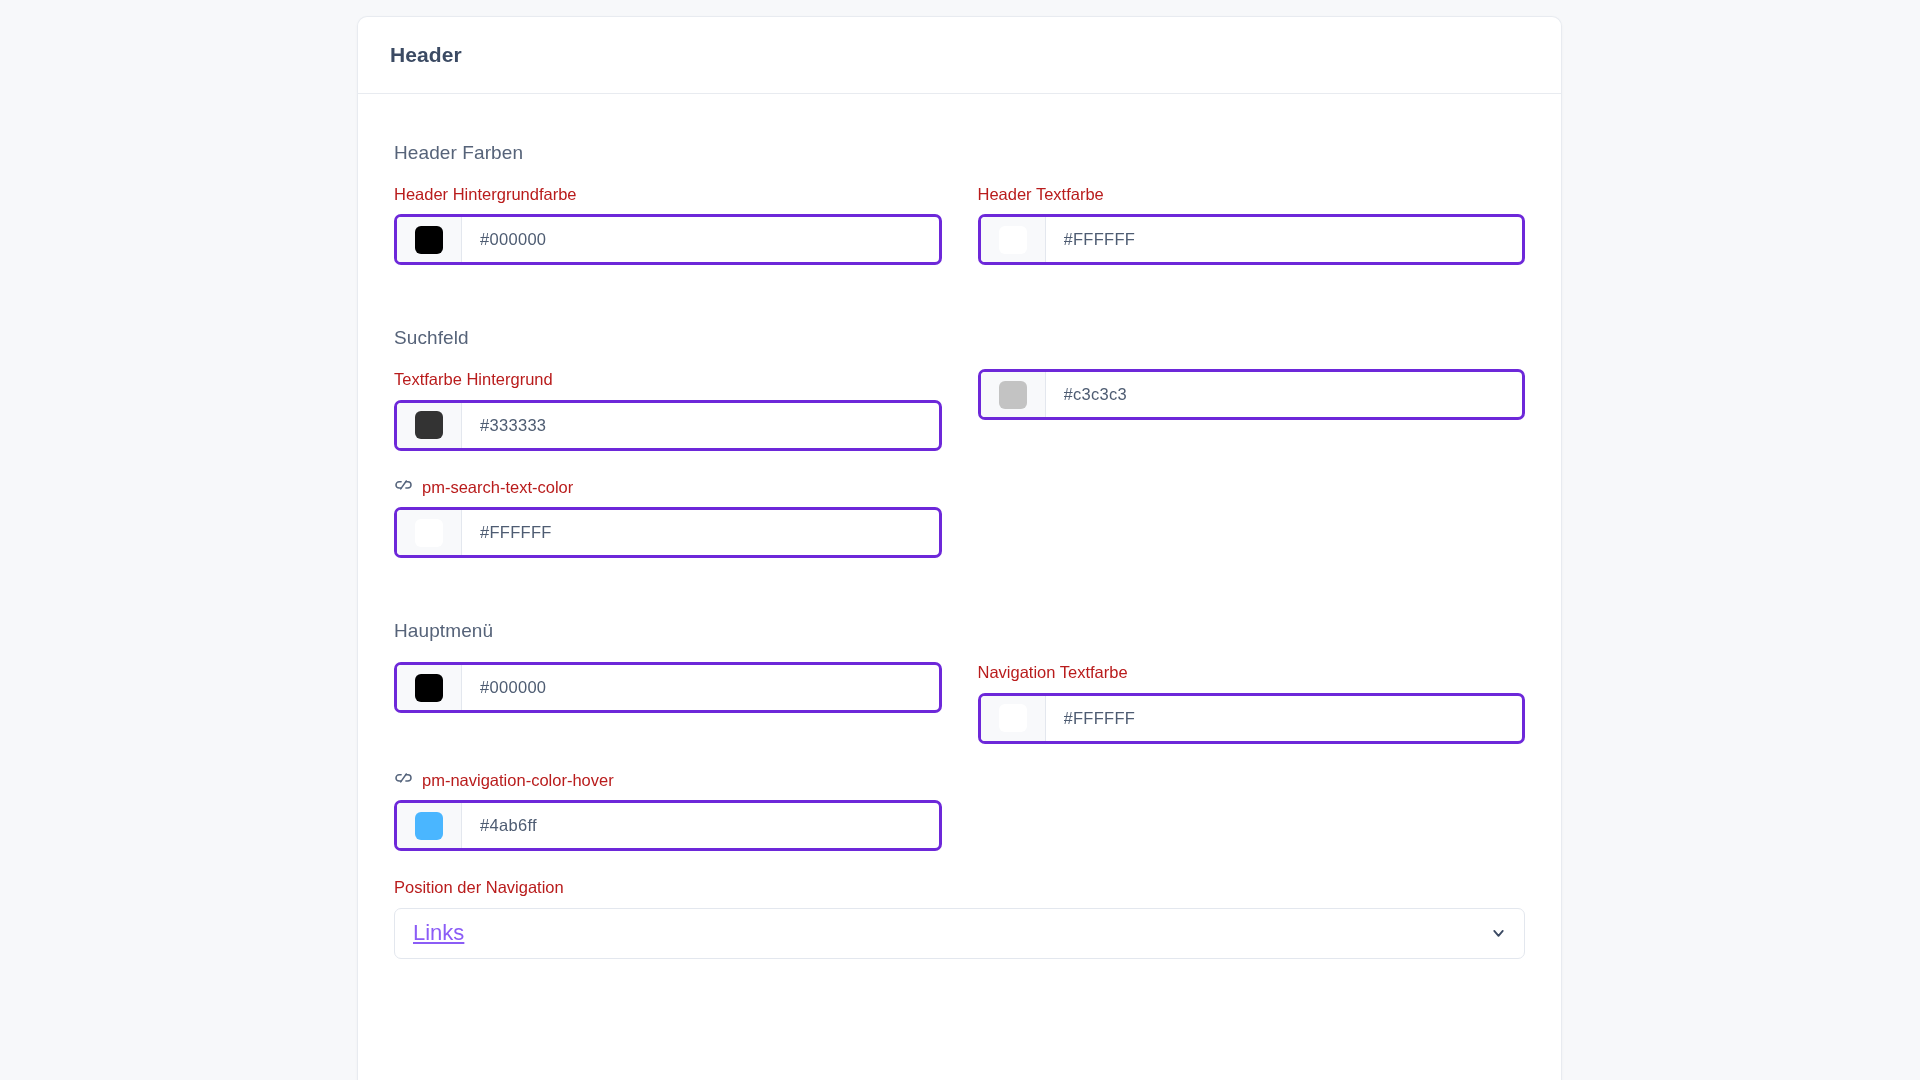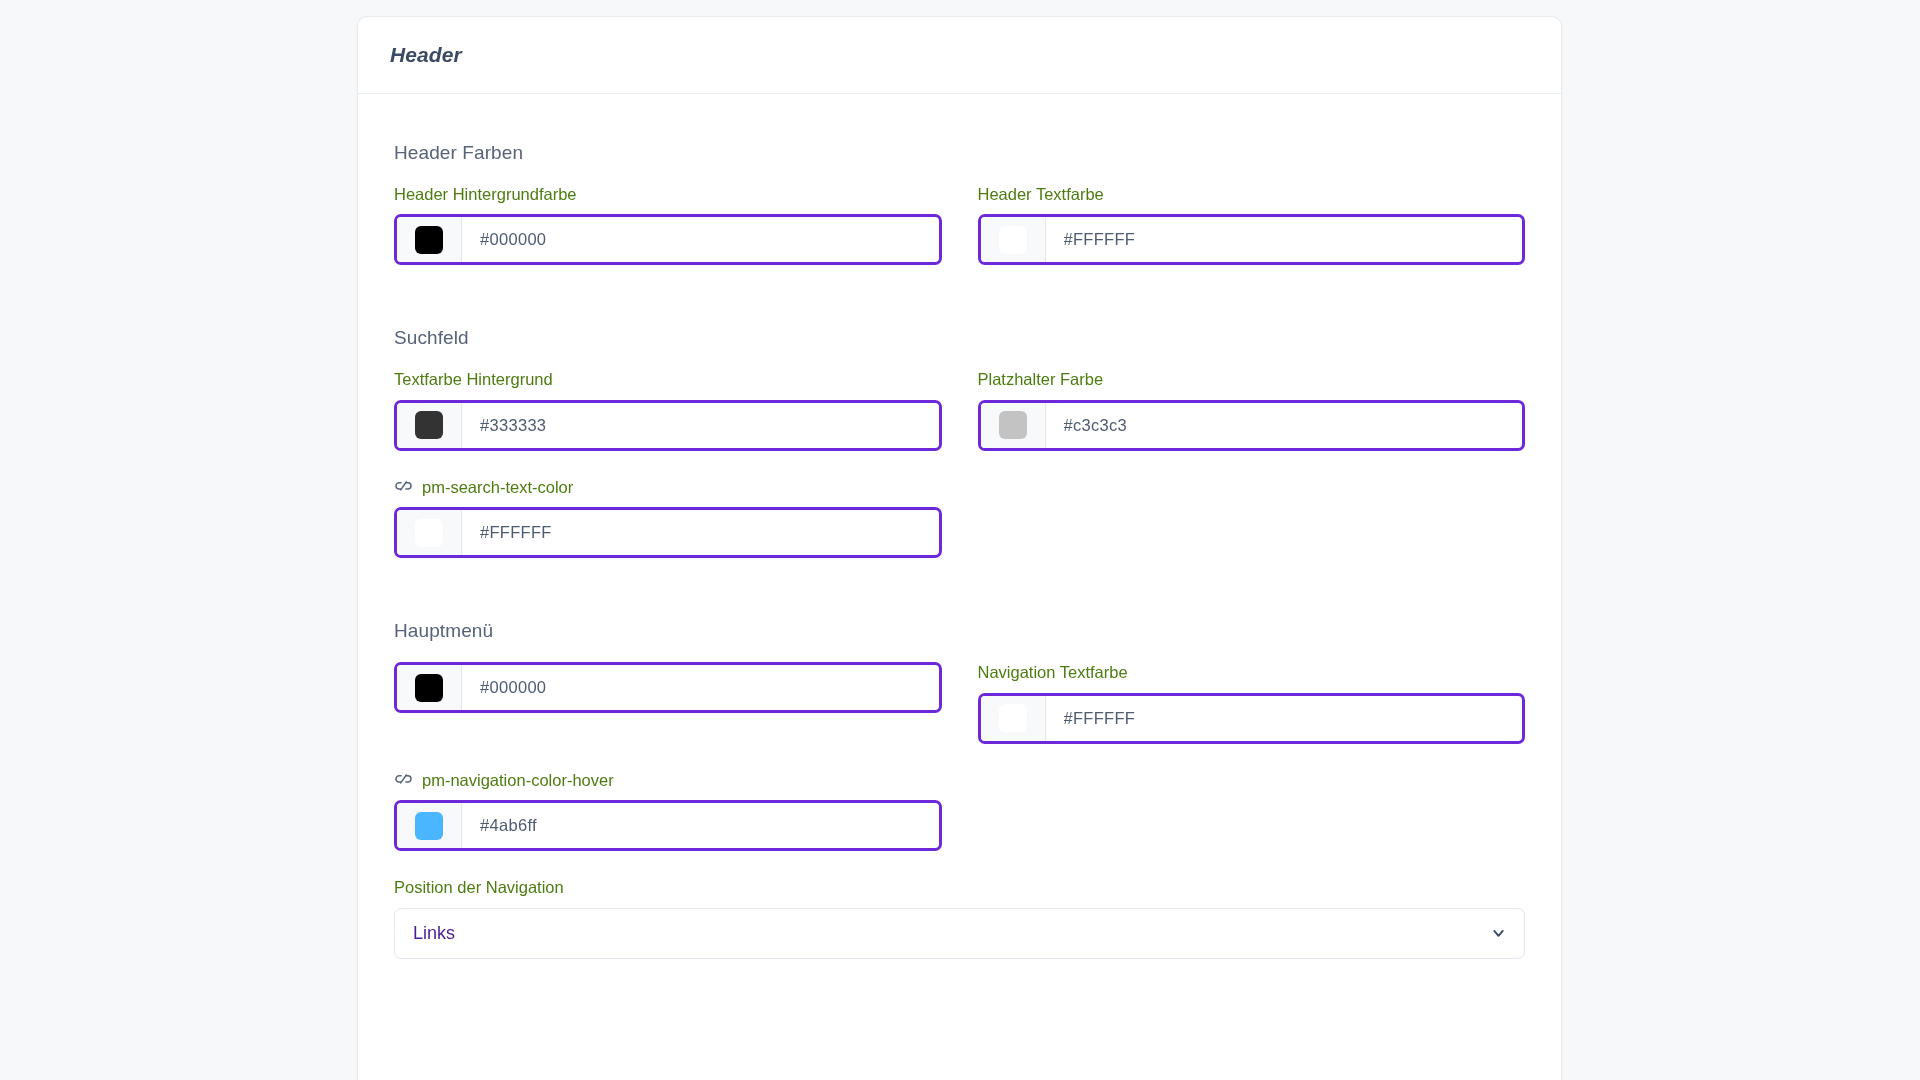--- a/index.html
+++ b/index.html
@@ -33,21 +33,20 @@
     border-radius: 10px 10px 0 0;
     box-shadow: 0 1px 3px rgba(16, 24, 40, 0.04);
   }
 
   .card-header {
     height: 77px;
     display: flex;
     align-items: center;
     padding: 0 32px;
     border-bottom: 1px solid #e8ebf0;
-    font-style: italic;
   }
 
   .card-title {
     font-size: 21px;
     font-weight: bold;
     color: #3b4a63;
     letter-spacing: 0.1px;
   }
 
   .card-body {
@@ -71,24 +70,23 @@
     grid-template-columns: 1fr 1fr;
     column-gap: 36px;
     row-gap: 26px;
   }
 
   .field { display: block; }
   .field.full { grid-column: 1 / 2; }
 
   .field-label {
     display: flex;
-    align-items: center;
     gap: 9px;
     font-size: 16.5px;
-    color: #4d7c0f;
+    color: #b91c1c;
     margin-bottom: 9px;
     line-height: 1.3;
   }
 
   .broken-link-icon {
     display: inline-flex;
     width: 19px;
     height: 19px;
     flex: 0 0 19px;
     color: #56657d;
@@ -141,23 +139,24 @@
     height: 51px;
     border: 1px solid #e3e7ee;
     border-radius: 7px;
     background: #ffffff;
     display: flex;
     align-items: center;
     cursor: pointer;
   }
 
   .select-value {
-    font-size: 18px;
-    color: #4c1d95;
+    font-size: 22px;
+    color: #8b5cf6;
     padding-left: 18px;
+    text-decoration: underline;
   }
 
   .chevron-down-icon {
     position: absolute;
     right: 17px;
     top: 50%;
     transform: translateY(-50%);
     width: 17px;
     height: 17px;
     color: #3b4a63;
@@ -225,23 +224,20 @@
             </div>
             <div class="color-control">
               <div class="swatch-button">
                 <span class="swatch" style="background:#333333;"></span>
               </div>
               <input class="color-text" type="text" value="#333333" style="">
             </div>
           </div>
 
           <div class="field">
-            <div class="field-label">
-              <span>Platzhalter Farbe</span>
-            </div>
             <div class="color-control">
               <div class="swatch-button">
                 <span class="swatch" style="background:#c3c3c3;"></span>
               </div>
               <input class="color-text" type="text" value="#c3c3c3" style="">
             </div>
           </div>
 
           <div class="field full">
             <div class="field-label">

